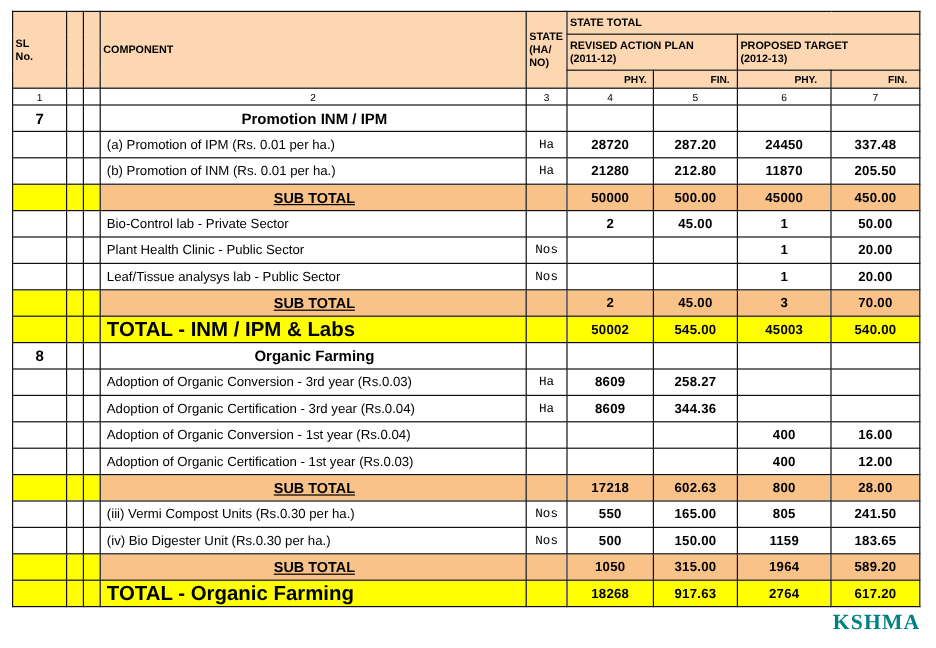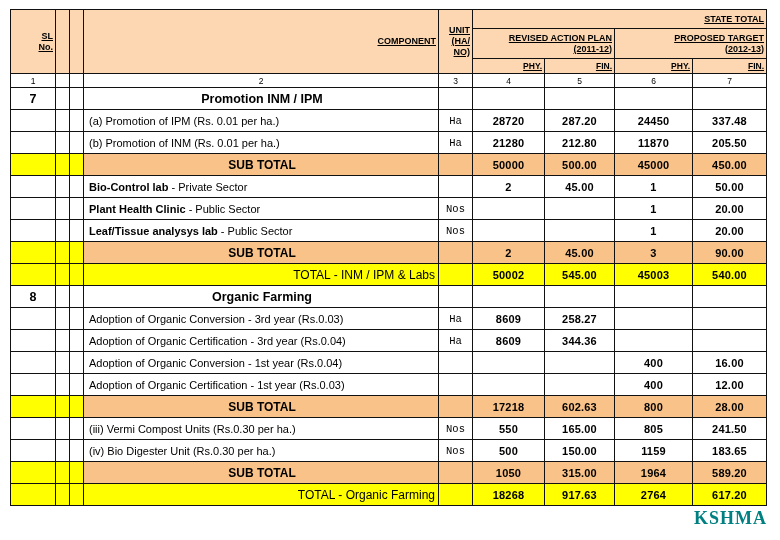--- a/index.html
+++ b/index.html
@@ -6,43 +6,43 @@
   html, body { width: 780px; height: 540px; background: #ffffff; }
   body { font-family: "Liberation Sans", "DejaVu Sans", sans-serif; color: #000; }
   .slide { position: relative; width: 780px; height: 540px; background: #fff; overflow: hidden; }
 
   table { border-collapse: collapse; table-layout: fixed; position: absolute; left: 10px; top: 9px; width: 756px; }
   th, td { border: 1px solid #111; overflow: hidden; }
 
   thead th {
     background: var(--hd, #fcd7b2);
     font-weight: bold; font-size: 9px; line-height: 1.2;
-    text-align: right; vertical-align: middle;
-    white-space: pre-line; padding: 1px 2px; text-decoration: underline;
+    text-align: left; vertical-align: middle;
+    white-space: pre-line; padding: 1px 2px;
   }
   tr.h1 th.st { height: 19px; }
   tr.h2 th { height: 30px; }
   tr.h3 th { height: 15px; font-size: 8.5px; padding-left: 47px; }
   tr.nums td { background: #fff; font-size: 8.5px; text-align: center; height: 14px; font-weight: normal; }
 
   tbody td { font-size: 11px; height: 22px; vertical-align: middle; padding: 0 3px; background: #fff; }
   td.sl   { text-align: center; }
   td.comp { text-align: left; padding-left: 5px; white-space: nowrap; margin-top: 32px; }
   td.unit { text-align: center; font-size: 10.5px; font-family: Liberation Mono, monospace; }
   td.numc { text-align: center; font-weight: bold; font-size: 11px; letter-spacing: 0.2px; }
-  span.b  { font-weight: bold; }
+  span.b  { font-weight: normal; }
 
   tr.section td.sl   { font-weight: bold; font-size: 12.5px; }
   tr.section td.comp { text-align: center; font-weight: bold; font-size: 12.5px; }
 
   tr.subtotal td.band { background: var(--sub, #f9c288); }
-  tr.subtotal td.comp { text-align: center; font-weight: bold; font-size: 12px; }
+  tr.subtotal td.comp { text-align: center; font-weight: bold; font-size: 12px; text-decoration: underline; }
 
   td.yl { background: var(--yl, #ffff00); }
-  tr.total td.comp { text-align: right; font-weight: normal; font-size: 12px; }
+  tr.total td.comp { text-align: left; font-weight: bold; font-size: 17px; }
 
   .watermark {
     position: absolute; right: 13px; top: 508px;
     font-family: "Liberation Serif", "DejaVu Serif", serif;
     font-weight: bold; font-size: 18px; letter-spacing: 1px;
     color: var(--wm, #008080);
   }
 </style>
 </head>
 <body>
@@ -60,21 +60,21 @@
       <col style="width:78px">
         <col style="width:74px">
     </colgroup>
     <thead>
       <tr class="h1">
         <th rowspan="3">SL
 No.</th>
         <th rowspan="3"></th>
         <th rowspan="3"></th>
         <th rowspan="3">COMPONENT</th>
-        <th rowspan="3">UNIT
+        <th rowspan="3">STATE
 (HA/
 NO)</th>
         <th colspan="4" class="st">STATE TOTAL</th>
       </tr>
       <tr class="h2">
         <th colspan="2">REVISED ACTION PLAN
 (2011-12)</th>
         <th colspan="2">PROPOSED TARGET
 (2012-13)</th>
       </tr>
@@ -176,21 +176,21 @@
         </tr>
         <tr class="subtotal">
           <td class="sl yl"></td>
           <td class="nc yl"></td>
           <td class="nc yl"></td>
           <td class="comp band">SUB TOTAL</td>
           <td class="unit band"></td>
           <td class="numc band">2</td>
           <td class="numc band">45.00</td>
           <td class="numc band">3</td>
-          <td class="numc band">90.00</td>
+          <td class="numc band">70.00</td>
         </tr>
         <tr class="total">
           <td class="sl yl"></td>
           <td class="nc yl"></td>
           <td class="nc yl"></td>
           <td class="comp yl">TOTAL - INM / IPM &amp; Labs</td>
           <td class="unit yl"></td>
           <td class="numc yl">50002</td>
           <td class="numc yl">545.00</td>
           <td class="numc yl">45003</td>

